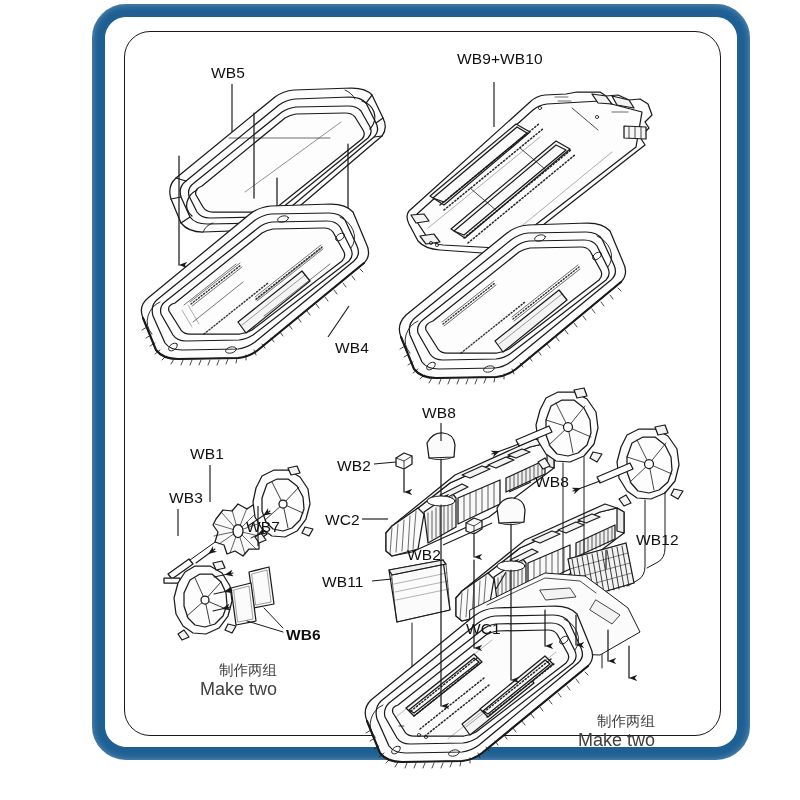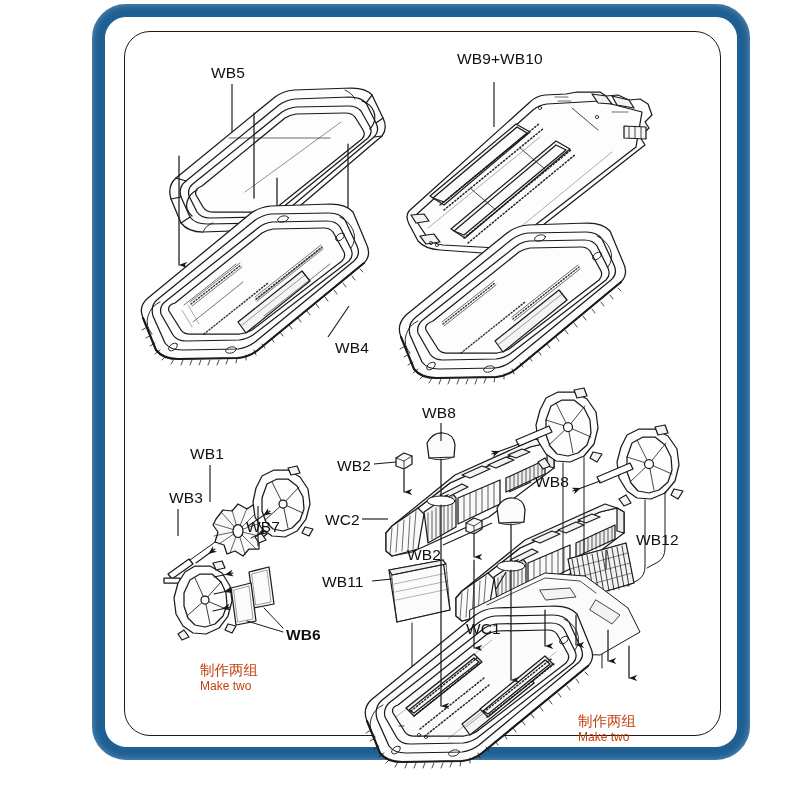--- a/index.html
+++ b/index.html
@@ -69,33 +69,33 @@
   .lbl {
     position: absolute;
     font-family: "Liberation Sans", sans-serif;
     font-size: 15.5px;
     color: #101010;
     white-space: nowrap;
     letter-spacing: 0.1px;
   }
   .note {
     position: absolute;
-    text-align: left;
+    text-align: right;
     font-family: "Liberation Sans", sans-serif;
-    color: #c2410c;
+    color: #404040;
     white-space: nowrap;
     line-height: 1.18;
   }
   .note .cn {
     display: block;
     font-size: 14.5px;
   }
   .note .en {
     display: block;
-    font-size: 12px;
+    font-size: 18px;
   }
 </style>
 </head>
 <body>
 
 <div id="page">
 
   <div id="blue-frame"></div>
   <div id="white-card"></div>
   <div id="inner-border"></div>

